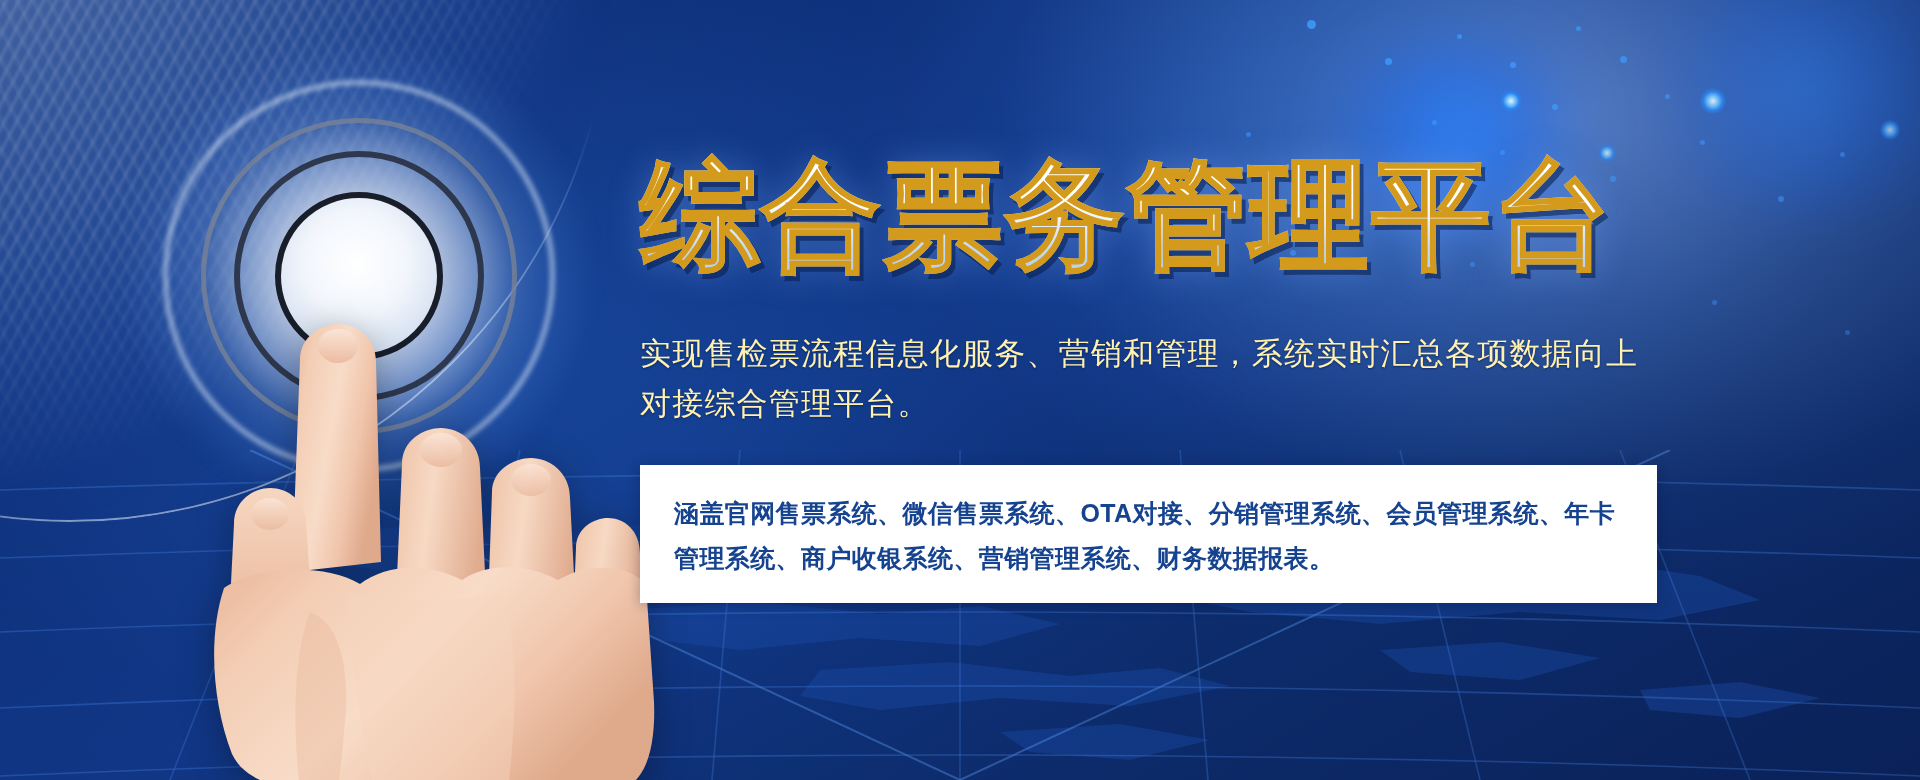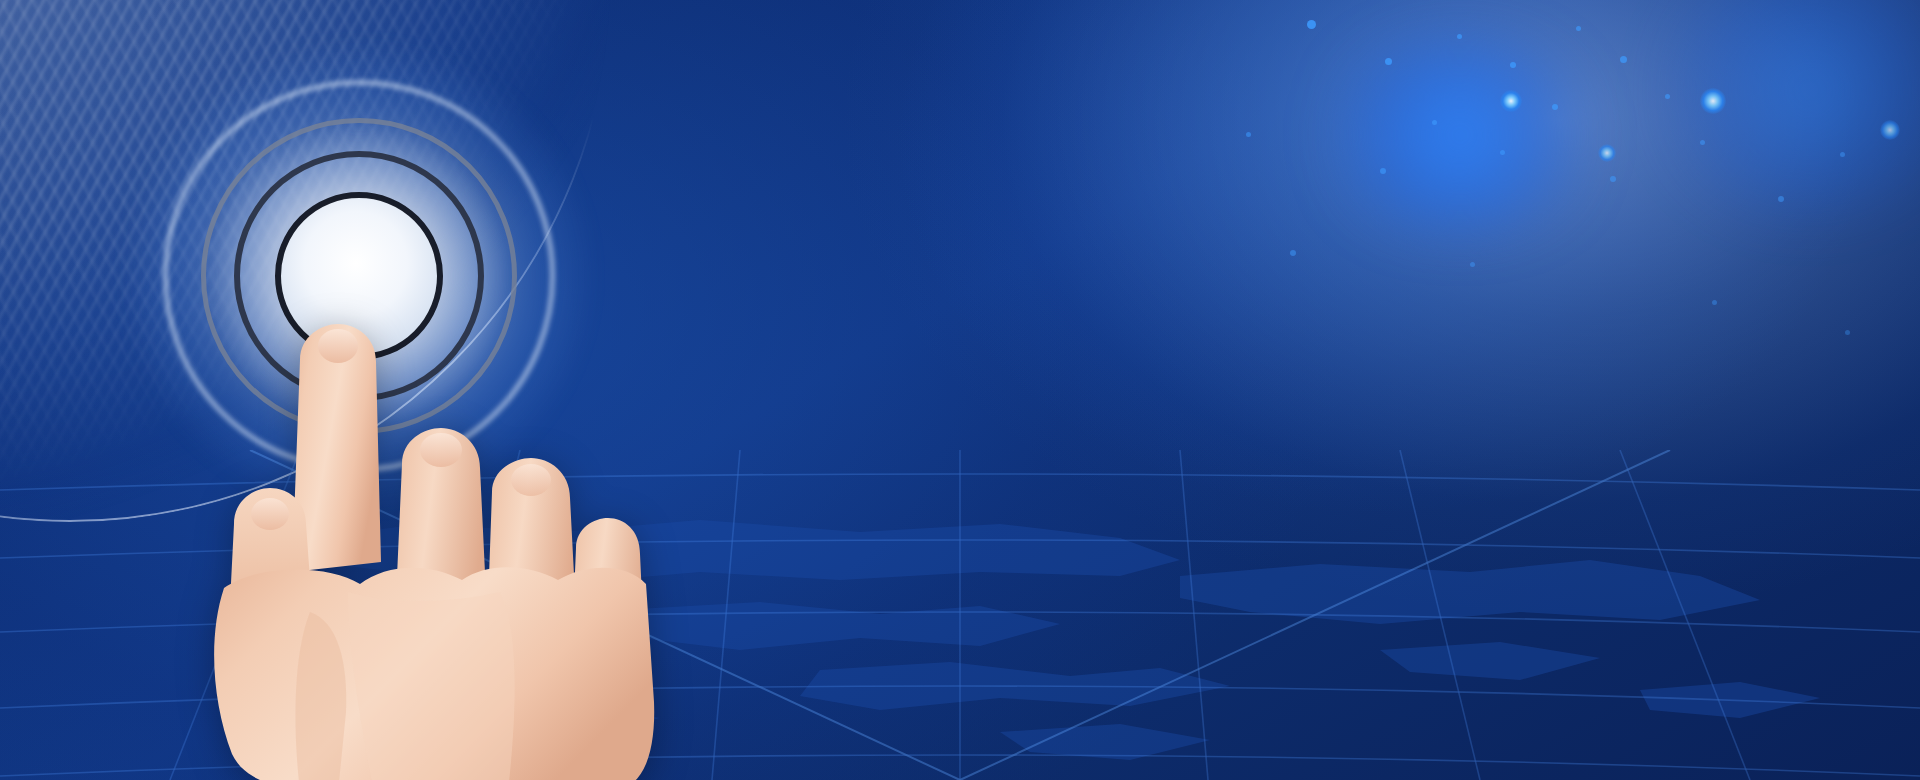--- a/index.html
+++ b/index.html
@@ -279,14 +279,23 @@
 
       <path d="M36 356 C20 404 24 470 44 522 C62 560 120 560 180 560 L420 560 C456 560 468 520 466 470
                L458 352 C440 332 400 330 370 348 C340 332 300 330 274 348 C240 330 198 332 172 352
                C140 332 70 332 36 356 Z" fill="url(#skin)"></path>
 
       <path d="M160 360 C200 372 260 372 312 360 C330 396 330 470 320 560 L186 560 C170 480 160 410 160 360 Z" fill="#f6d4be" opacity="0.45"></path>
       <path d="M122 380 C150 390 160 430 158 480 L150 560 L112 560 C104 490 106 420 122 380 Z" fill="#e8b99c" opacity="0.4"></path>
     </svg>
   </div>
 
+  <div class="content">
+    <h1 class="headline">综合票务管理平台</h1>
+
+    <p class="subtitle">实现售检票流程信息化服务、营销和管理，系统实时汇总各项数据向上对接综合管理平台。</p>
+
+    <div class="infobox">
+      <p>涵盖官网售票系统、微信售票系统、OTA对接、分销管理系统、会员管理系统、年卡管理系统、商户收银系统、营销管理系统、财务数据报表。</p>
+    </div>
+  </div>
 
 </div>
 
 </body></html>

